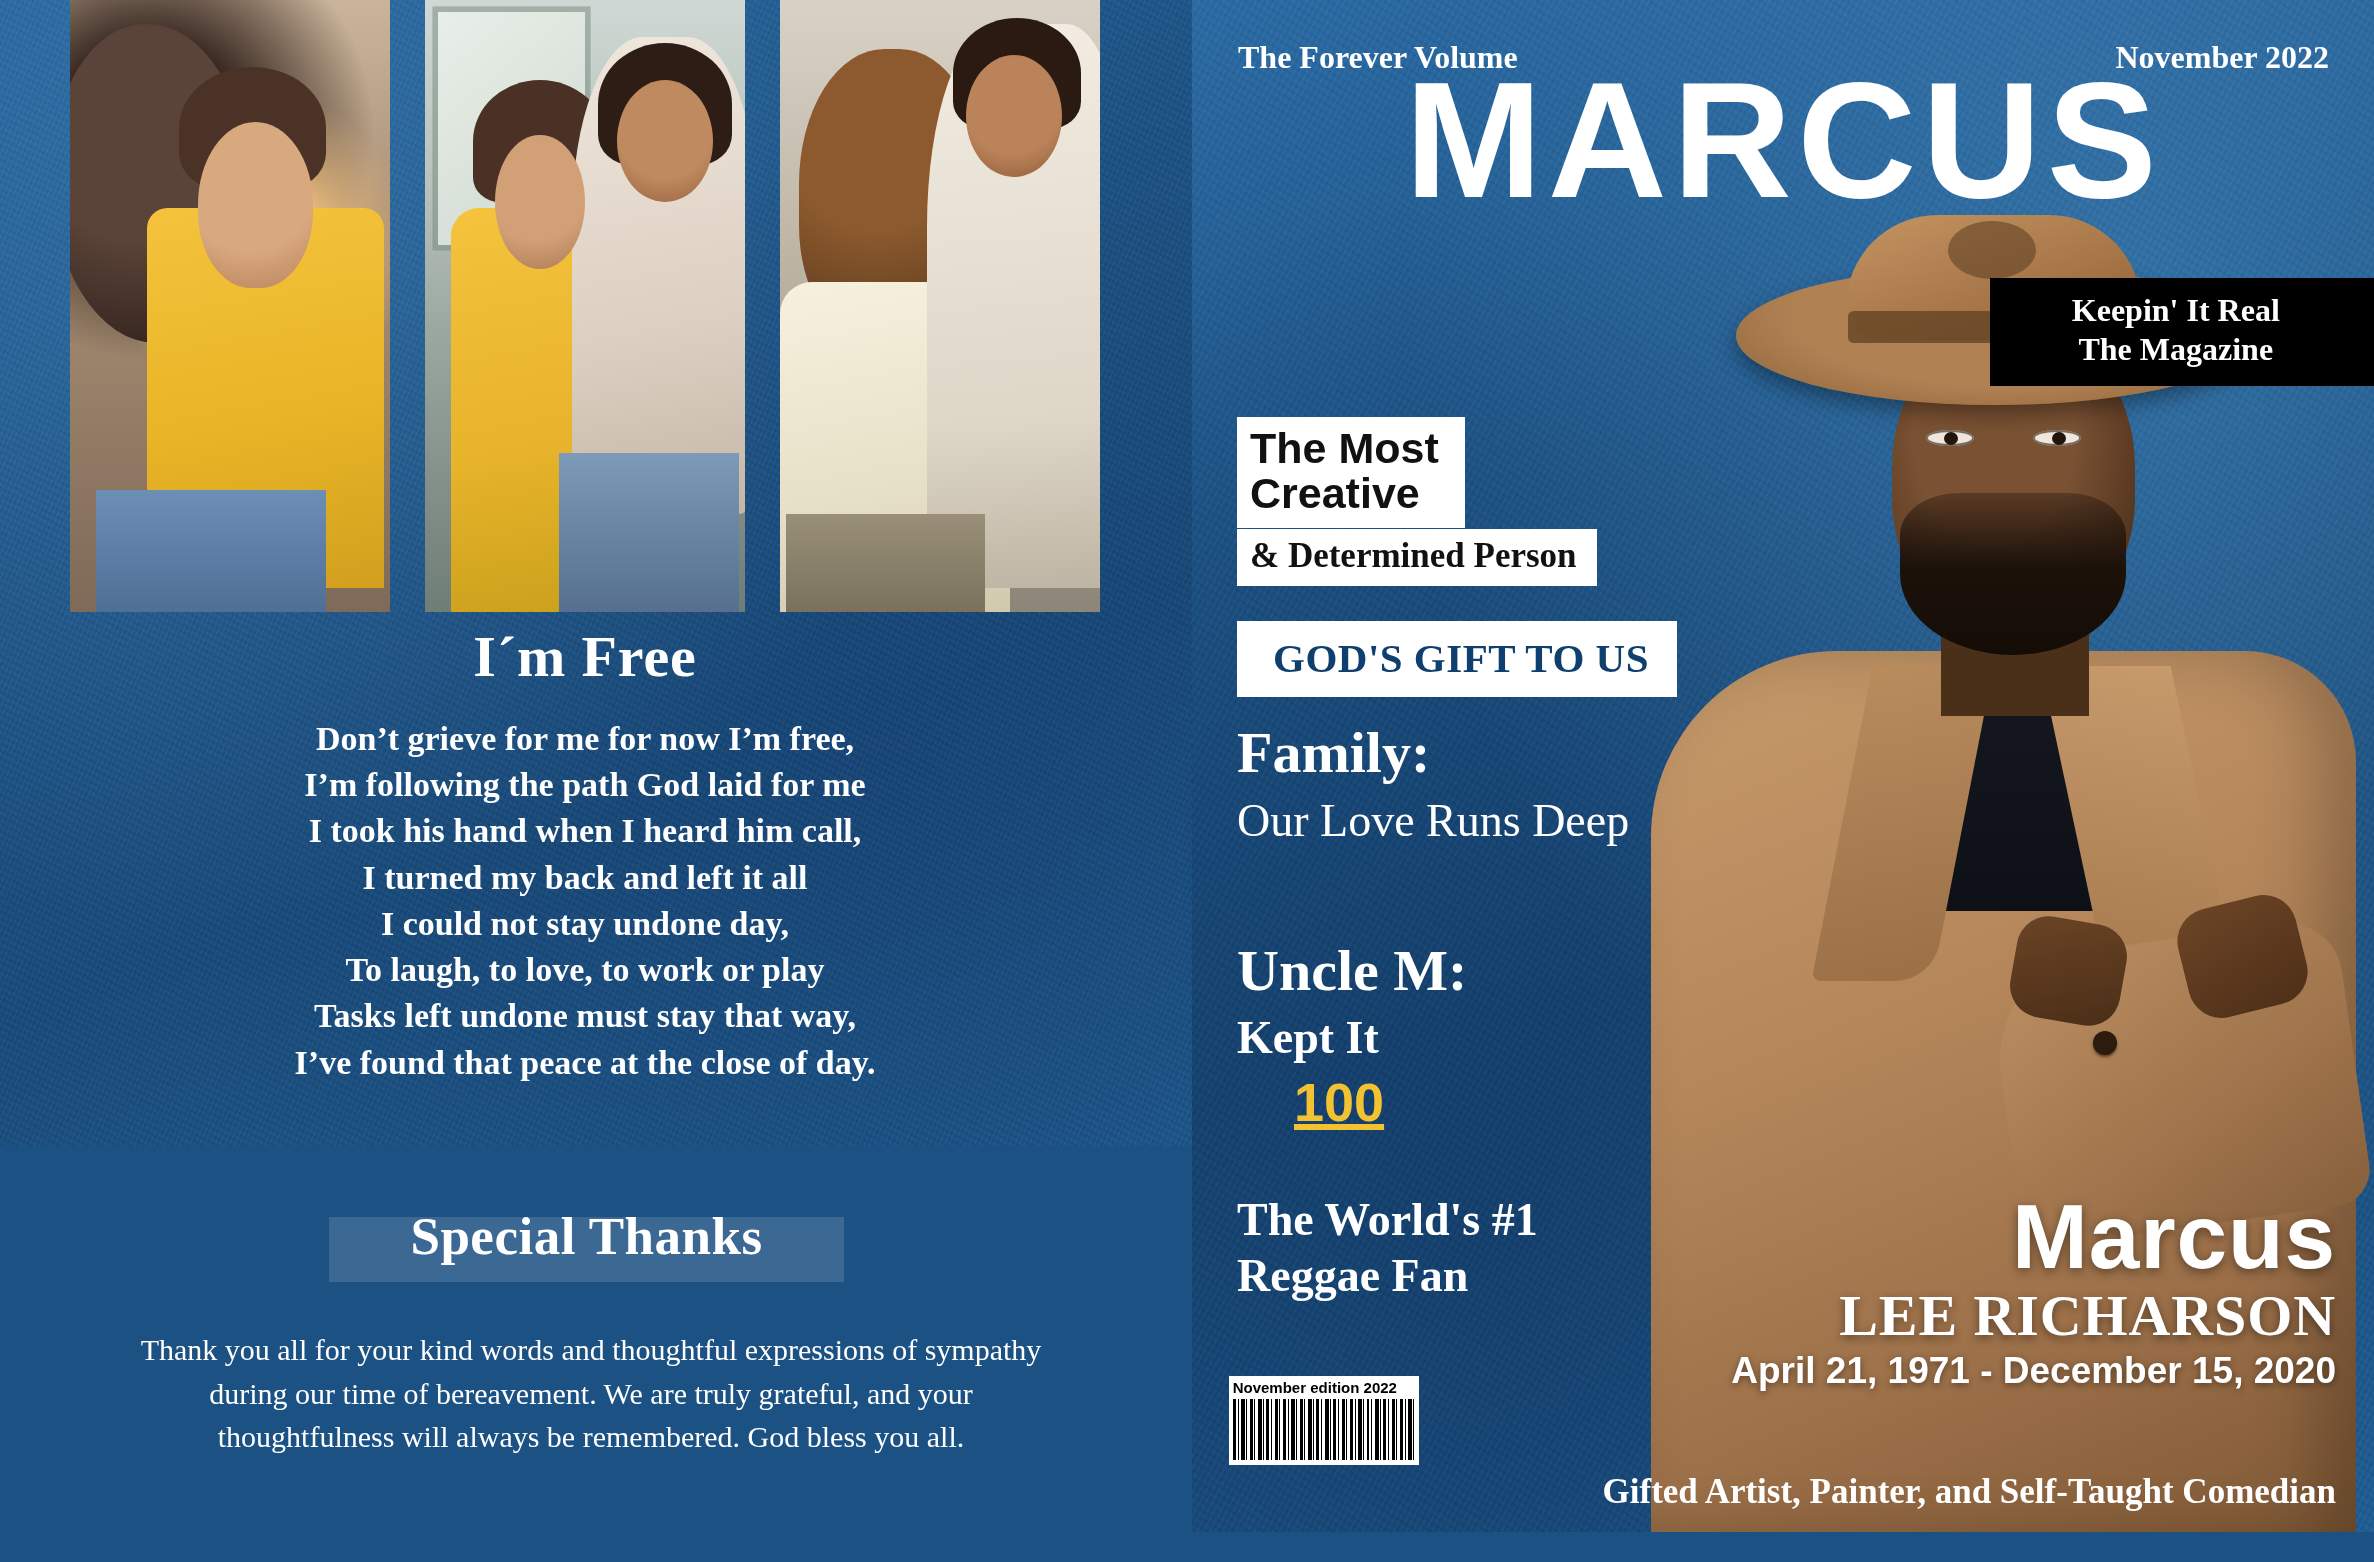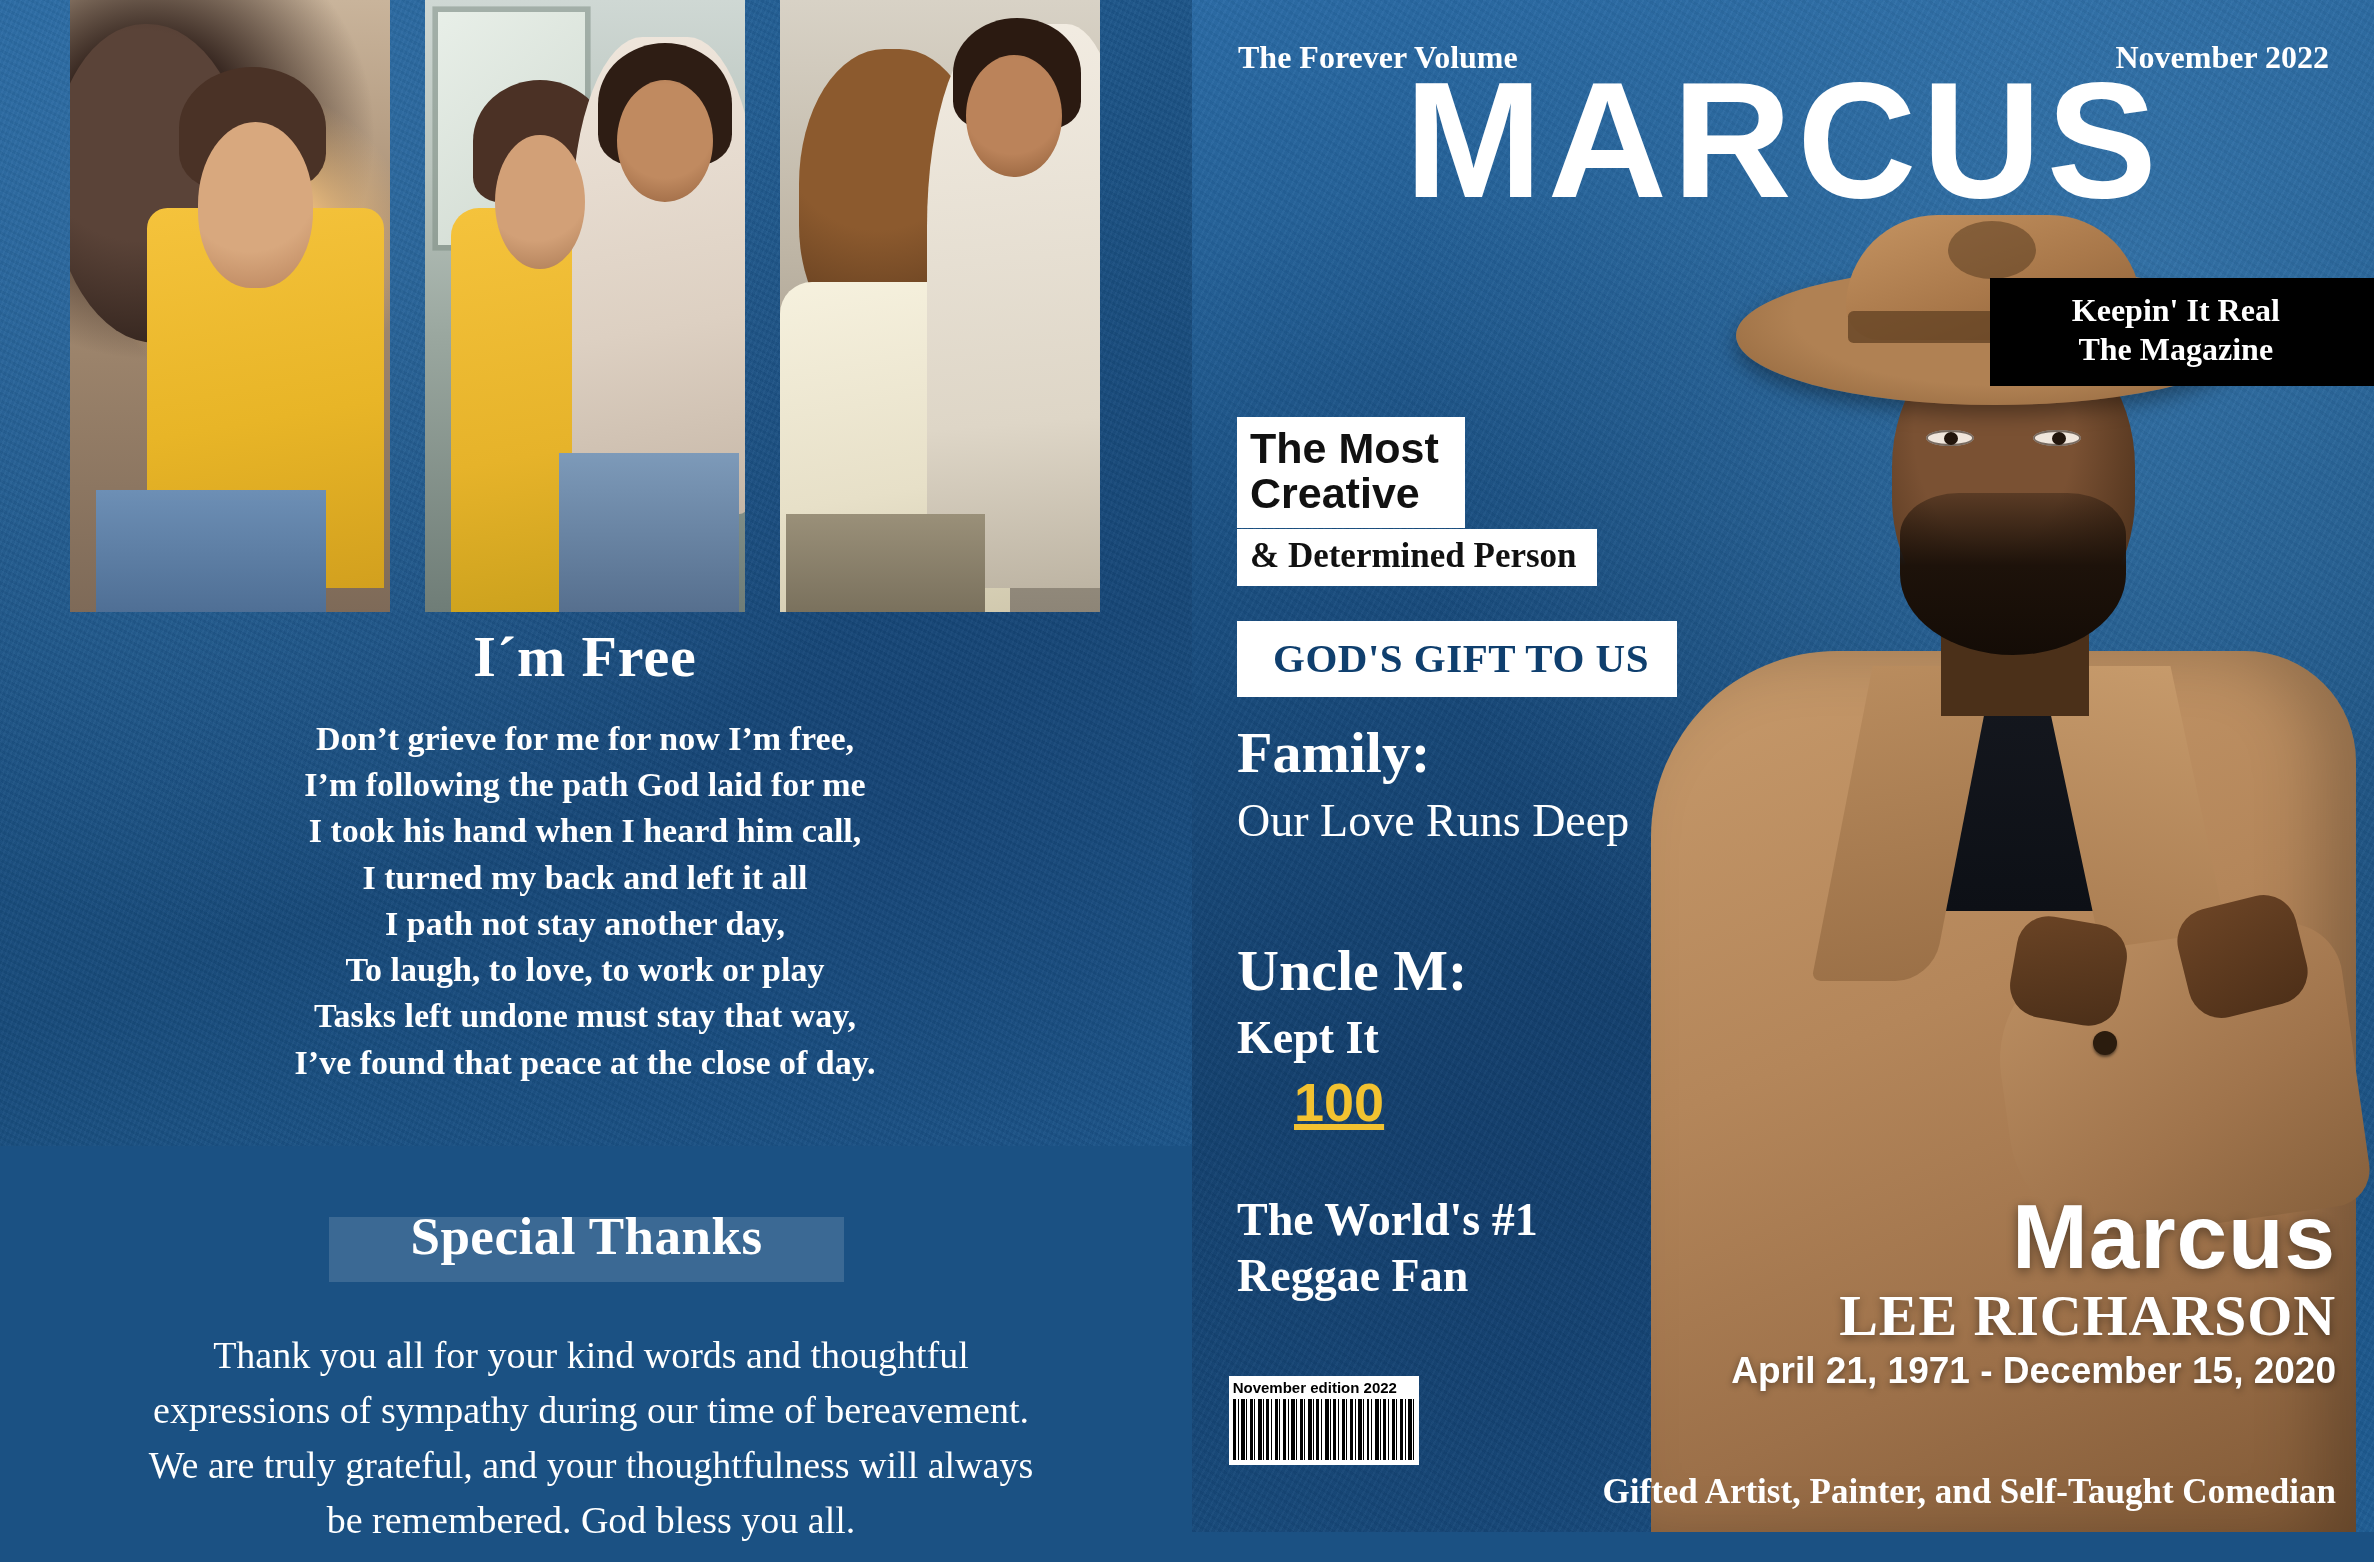--- a/index.html
+++ b/index.html
@@ -236,21 +236,21 @@
     font-size: 53px;
     font-weight: bold;
     color: #ffffff;
     letter-spacing: 0.5px;
   }
   .thanks-body {
     position: absolute;
     left: 139px; top: 1328px;
     width: 904px;
     text-align: center;
-    font-size: 38px;
+    font-size: 30px;
     line-height: 1.45;
     color: #ffffff;
     z-index: 4;
   }
 
   
   .front-cover {
     position: absolute;
     left: 1192px; top: 0;
     width: 1183px; height: 1532px;
@@ -573,21 +573,21 @@
         </div>
       </div>
     </div>
 
     <div class="poem-block">
       <div class="poem-title">I´m Free</div>
       <div class="poem-line">Don’t grieve for me for now I’m free,</div>
       <div class="poem-line">I’m following the path God laid for me</div>
       <div class="poem-line">I took his hand when I heard him call,</div>
       <div class="poem-line">I turned my back and left it all</div>
-      <div class="poem-line">I path not stay another day,</div>
+      <div class="poem-line">I could not stay undone day,</div>
       <div class="poem-line">To laugh, to love, to work or play</div>
       <div class="poem-line">Tasks left undone must stay that way,</div>
       <div class="poem-line">I’ve found that peace at the close of day.</div>
     </div>
 
     <div class="thanks-title-wrap">
       <div class="thanks-title">Special Thanks</div>
     </div>
     <div class="thanks-body">Thank you all for your kind words and thoughtful expressions of sympathy during our time of bereavement. We are truly grateful, and your thoughtfulness will always be remembered. God bless you all.</div>
   </div>

